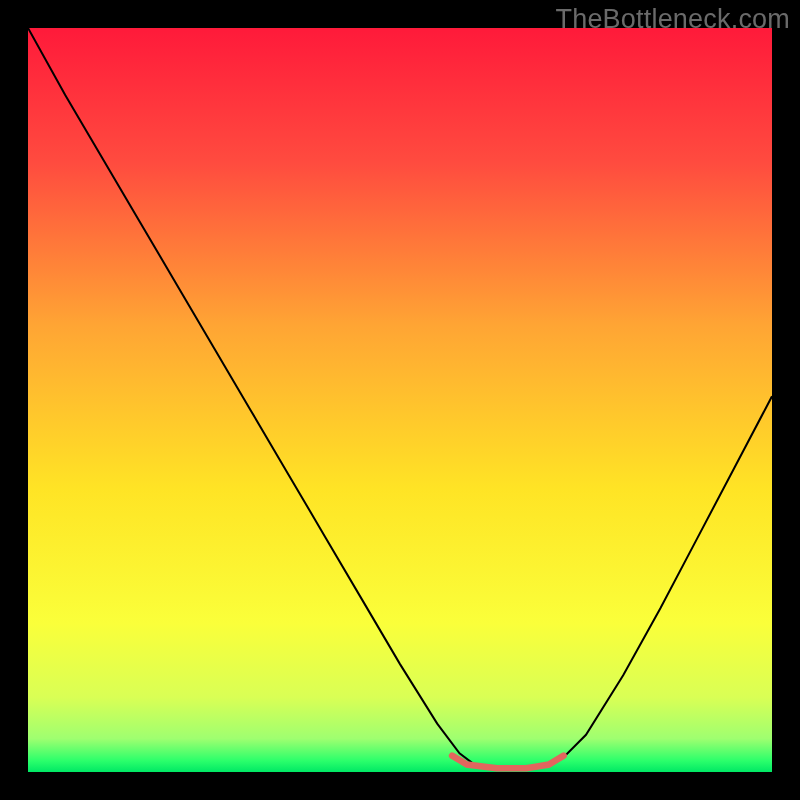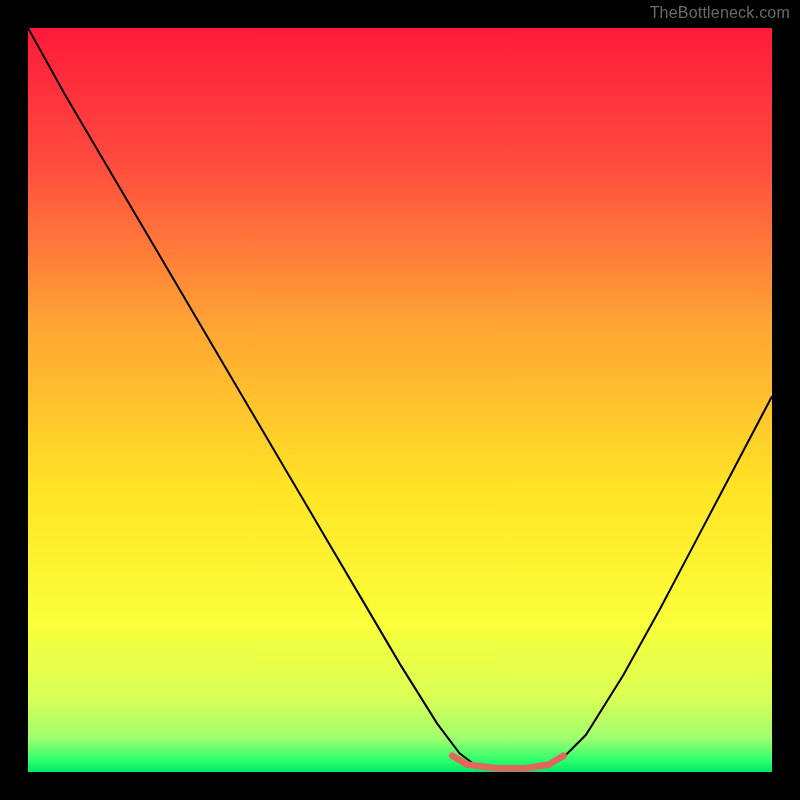--- a/index.html
+++ b/index.html
@@ -24,21 +24,21 @@
     left: 0;
     top: 0;
     width: 744px;
     height: 744px;
   }
   .watermark {
     position: absolute;
     top: 4px;
     right: 10px;
     color: #6a6a6a;
-    font-size: 16px;
+    font-size: 27px;
     font-weight: 400;
     letter-spacing: 0.2px;
   }
 </style>
 </head>
 <body>
 
 <div class="frame">
   <svg class="plot" viewBox="0 0 744 744" preserveAspectRatio="none">
     <defs>

